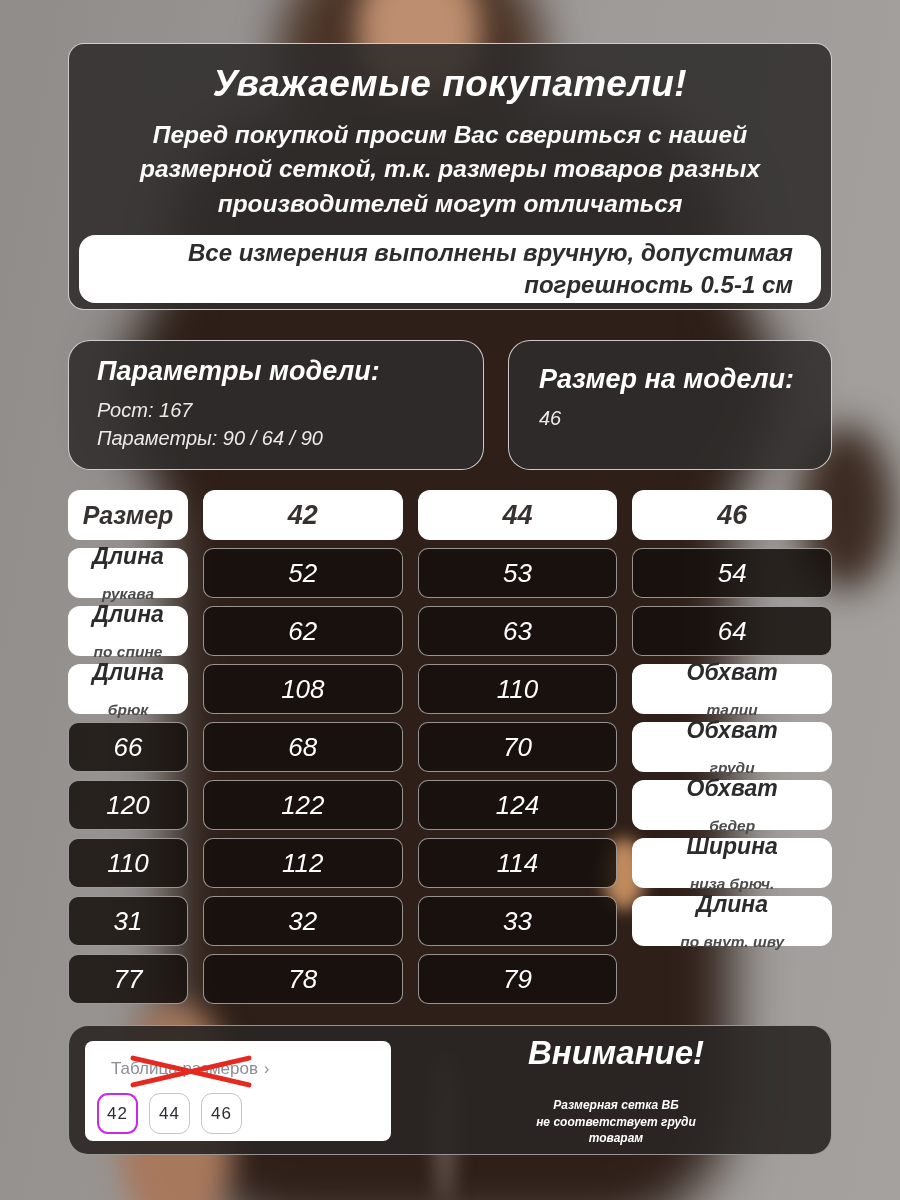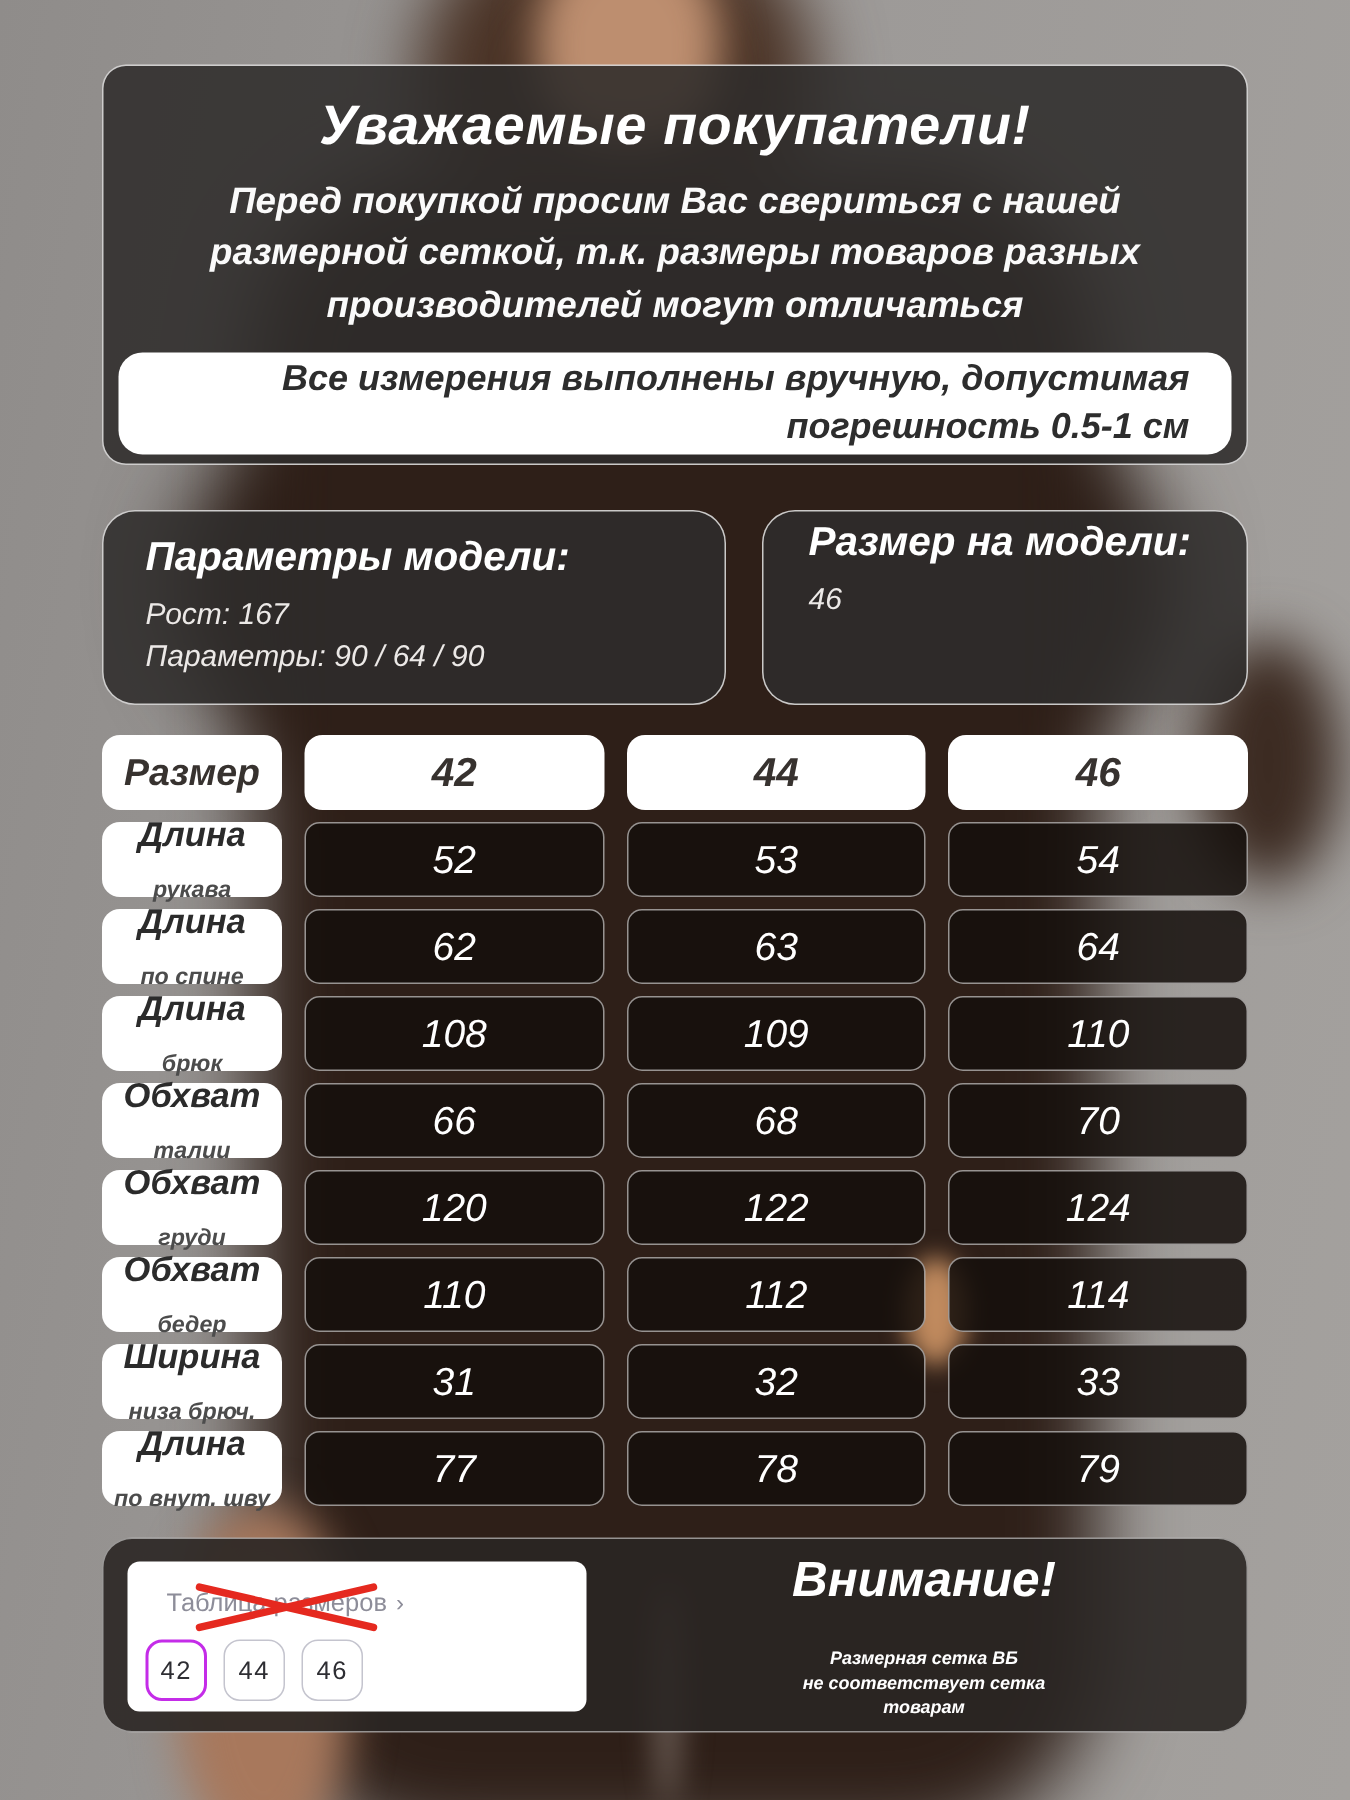--- a/index.html
+++ b/index.html
@@ -28,21 +28,21 @@
                 font-style:italic;letter-spacing:0.5px;}
   .notice-body{margin:13px 52px 0;text-align:center;color:#fafafa;font-size:24.5px;font-weight:600;
                font-style:italic;line-height:1.4;}
   .notice-note{position:absolute;left:10px;right:10px;bottom:6px;height:68px;background:#fff;
                border-radius:16px;display:flex;align-items:center;justify-content:center;
                text-align:right;color:#2d2d2d;font-size:24px;font-weight:700;font-style:italic;
                line-height:1.32;padding:0 28px;}
 
   
   .params-box{left:68px;top:340px;width:416px;height:130px;border-radius:22px;padding:15px 0 0 28px;}
-  .size-box{left:508px;top:340px;width:324px;height:130px;border-radius:22px;padding:5px 0 0 30px;}
+  .size-box{left:508px;top:340px;width:324px;height:130px;border-radius:22px;padding:23px 0 0 30px;}
   .pbox-title{color:#fff;font-size:27px;font-weight:800;font-style:italic;margin-bottom:9px;}
   .pbox-line{color:#ece9e7;font-size:20px;font-weight:400;font-style:italic;line-height:1.42;}
 
   
   .table{position:absolute;left:68px;top:490px;width:764px;display:grid;
          grid-template-columns:120px 1fr 1fr 1fr;grid-auto-rows:50px;gap:8px 15px;}
   .hcell{background:#fff;border-radius:12px;display:flex;align-items:center;justify-content:center;
          color:#37322f;font-size:27px;font-weight:800;font-style:italic;}
   .hcell.corner{font-size:25px;}
   .lcell{background:#fff;border-radius:12px;display:flex;flex-direction:column;align-items:center;
@@ -124,21 +124,20 @@
     </div>
     <div class="vcell">62</div>
     <div class="vcell">63</div>
     <div class="vcell">64</div>
 
     <div class="lcell">
       <div class="l1">Длина</div>
       <div class="l2">брюк</div>
     </div>
     <div class="vcell">108</div>
-    <div class="vcell">109</div>
     <div class="vcell">110</div>
 
     <div class="lcell">
       <div class="l1">Обхват</div>
       <div class="l2">талии</div>
     </div>
     <div class="vcell">66</div>
     <div class="vcell">68</div>
     <div class="vcell">70</div>
 
@@ -186,18 +185,18 @@
       </div>
       <div class="chips">
         <div class="chip selected">42</div>
         <div class="chip">44</div>
         <div class="chip">46</div>
       </div>
     </div>
     <div class="attention">
       <div class="attention-title">Внимание!</div>
       <div class="attention-line">Размерная сетка ВБ</div>
-      <div class="attention-line">не соответствует сетка</div>
+      <div class="attention-line">не соответствует груди</div>
       <div class="attention-line">товарам</div>
     </div>
   </div>
 
 </div>
 
 </body></html>

